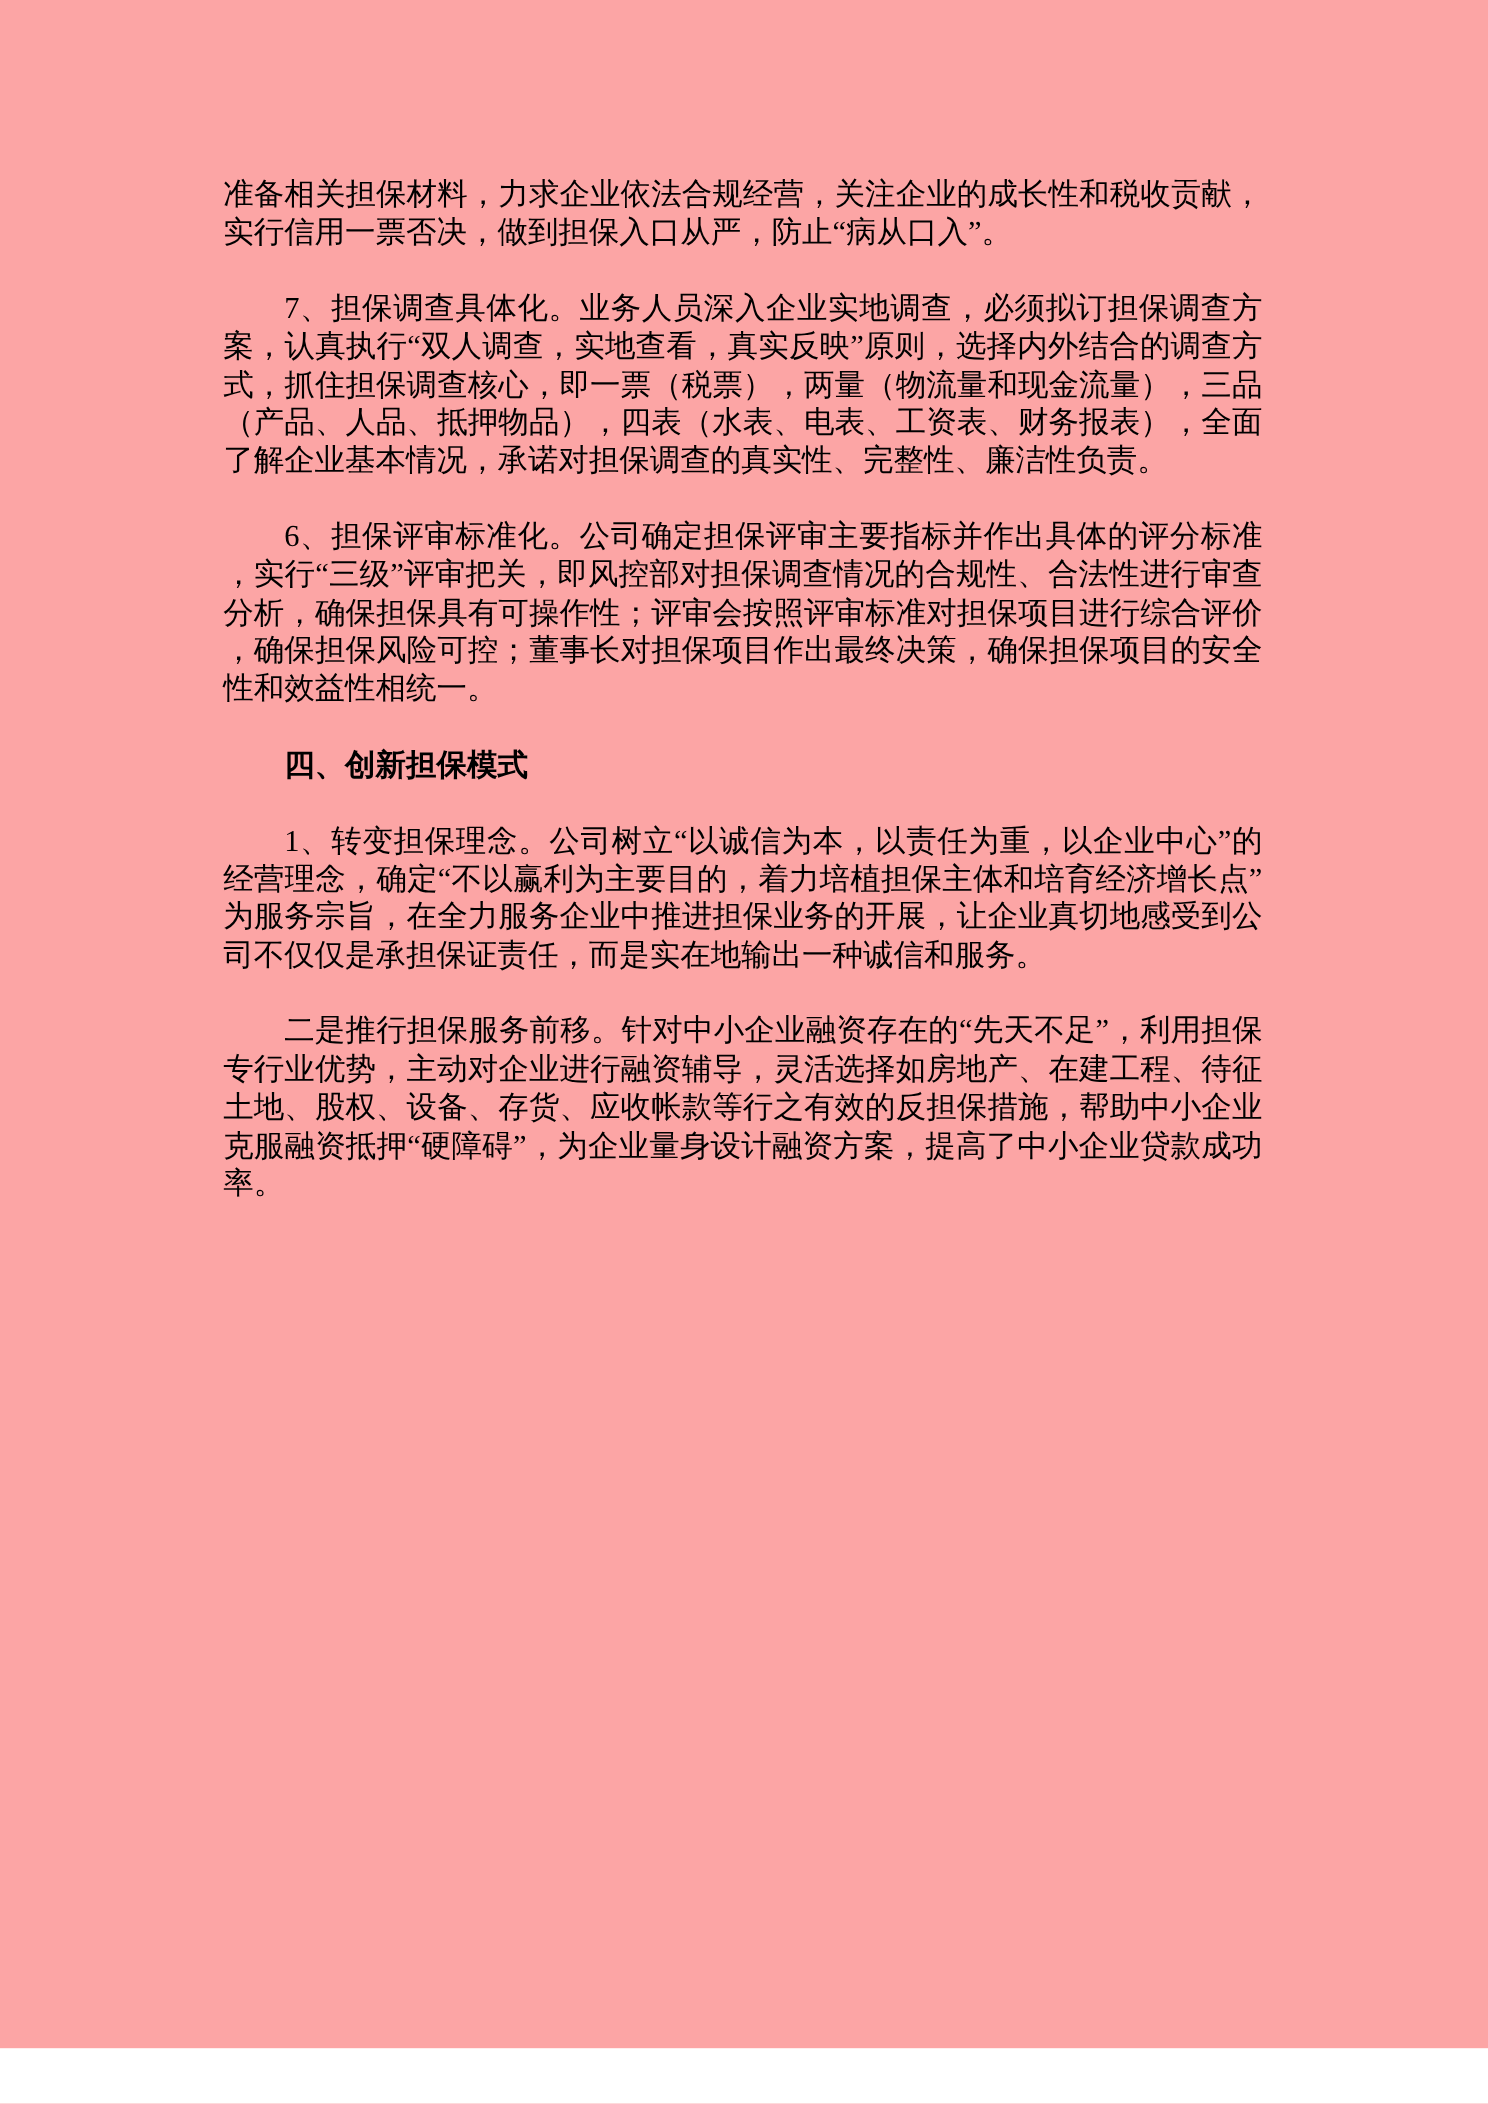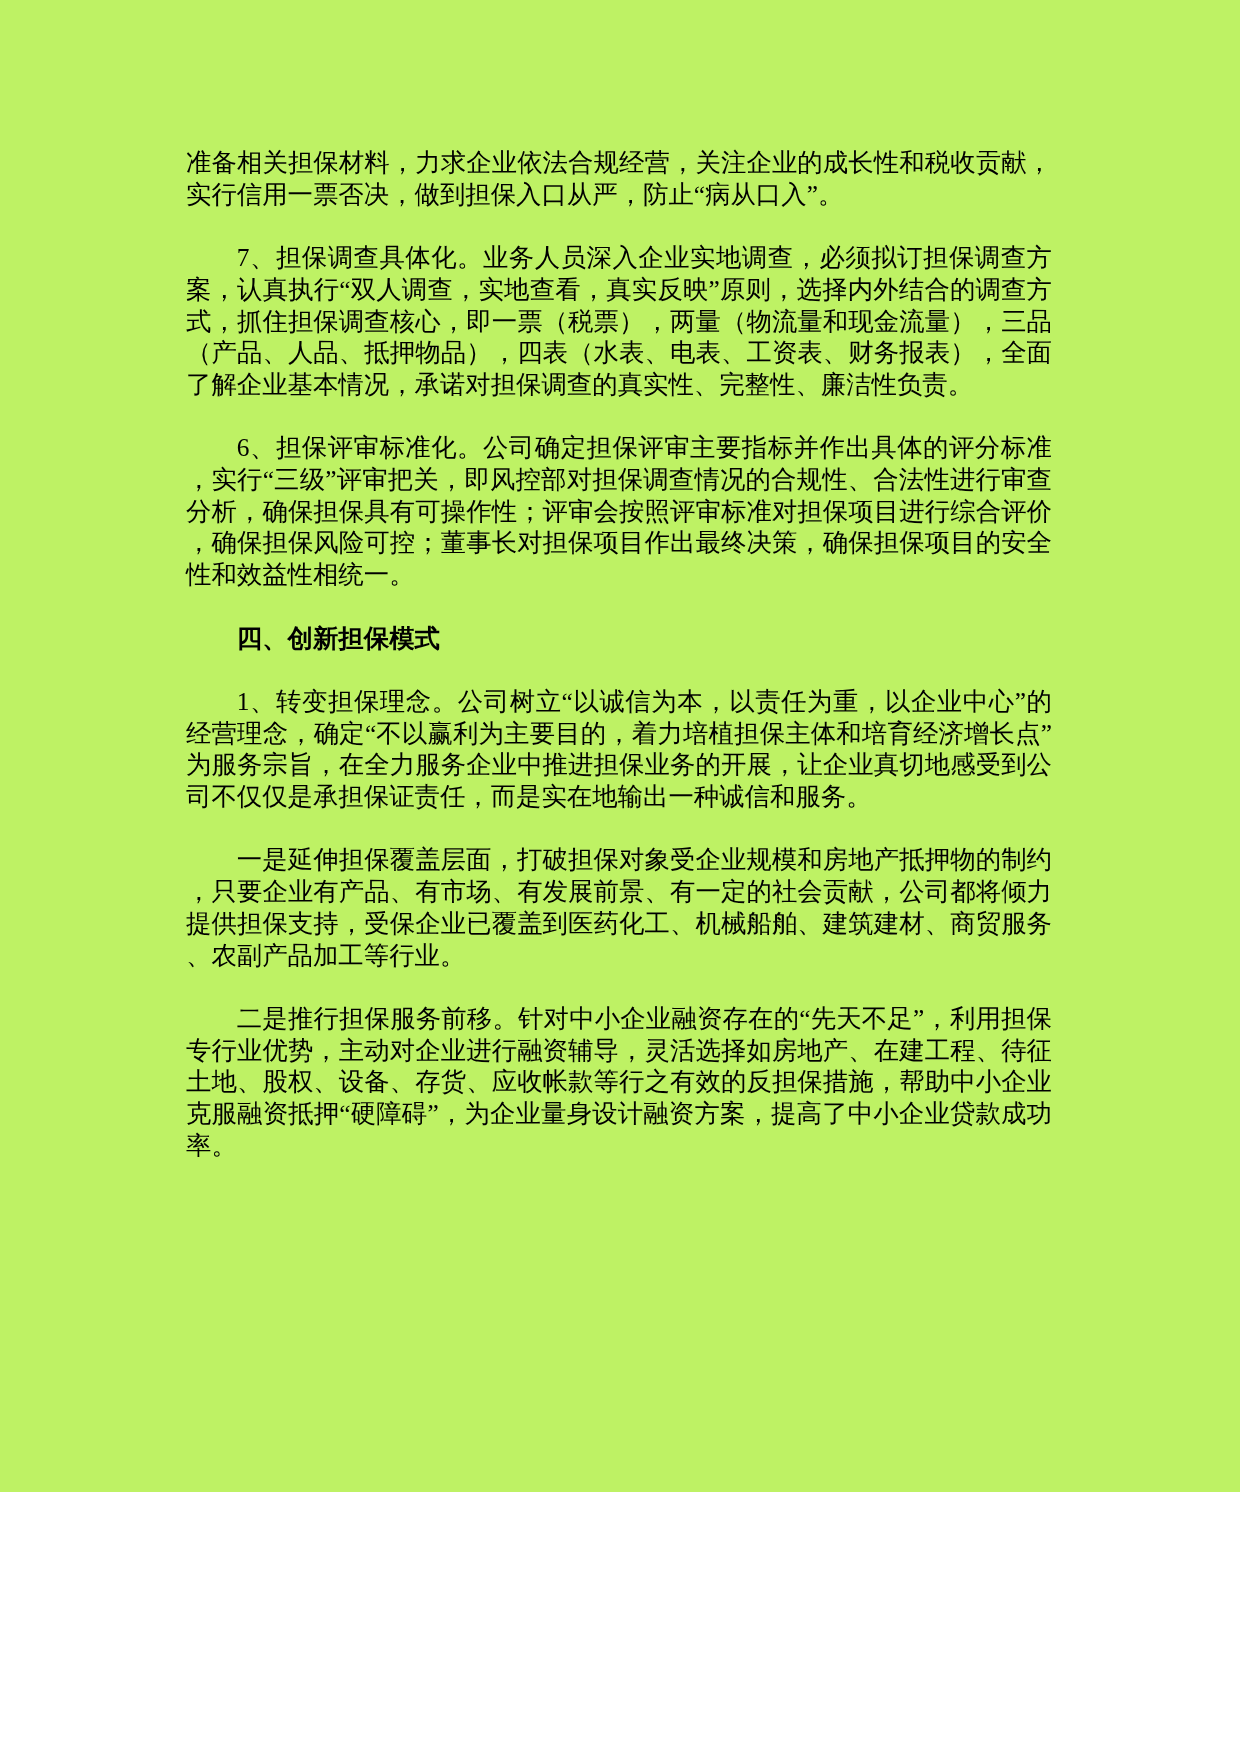--- a/index.html
+++ b/index.html
@@ -3,22 +3,22 @@
 <meta charset="utf-8">
 <style>
   html, body {
     margin: 0;
     padding: 0;
     background: #ffffff;
   }
   .page {
     position: relative;
     width: 1240px;
-    height: 1492px;
-    background: #bef264;
+    height: 1707px;
+    background: #fca5a5;
     overflow: hidden;
   }
   .doc-body {
     position: absolute;
     left: 186px;
     top: 147px;
     width: 866px;
     font-family: "Liberation Serif", "DejaVu Serif", serif;
     font-size: 25.4px;
     line-height: 31.7px;
@@ -44,17 +44,16 @@
 <body>
 
 <div class="page">
   <div class="doc-body">
     <div id="paragraph-list">
         <p class="">准备相关担保材料，力求企业依法合规经营，关注企业的成长性和税收贡献，实行信用一票否决，做到担保入口从严，防止“病从口入”。</p>
         <p class="indent">7、担保调查具体化。业务人员深入企业实地调查，必须拟订担保调查方案，认真执行“双人调查，实地查看，真实反映”原则，选择内外结合的调查方式，抓住担保调查核心，即一票（税票），两量（物流量和现金流量），三品（产品、人品、抵押物品），四表（水表、电表、工资表、财务报表），全面了解企业基本情况，承诺对担保调查的真实性、完整性、廉洁性负责。</p>
         <p class="indent">6、担保评审标准化。公司确定担保评审主要指标并作出具体的评分标准，实行“三级”评审把关，即风控部对担保调查情况的合规性、合法性进行审查分析，确保担保具有可操作性；评审会按照评审标准对担保项目进行综合评价，确保担保风险可控；董事长对担保项目作出最终决策，确保担保项目的安全性和效益性相统一。</p>
         <p class="indent heading">四、创新担保模式</p>
         <p class="indent">1、转变担保理念。公司树立“以诚信为本，以责任为重，以企业中心”的经营理念，确定“不以赢利为主要目的，着力培植担保主体和培育经济增长点”为服务宗旨，在全力服务企业中推进担保业务的开展，让企业真切地感受到公司不仅仅是承担保证责任，而是实在地输出一种诚信和服务。</p>
-        <p class="indent">一是延伸担保覆盖层面，打破担保对象受企业规模和房地产抵押物的制约，只要企业有产品、有市场、有发展前景、有一定的社会贡献，公司都将倾力提供担保支持，受保企业已覆盖到医药化工、机械船舶、建筑建材、商贸服务、农副产品加工等行业。</p>
         <p class="indent">二是推行担保服务前移。针对中小企业融资存在的“先天不足”，利用担保专行业优势，主动对企业进行融资辅导，灵活选择如房地产、在建工程、待征土地、股权、设备、存货、应收帐款等行之有效的反担保措施，帮助中小企业克服融资抵押“硬障碍”，为企业量身设计融资方案，提高了中小企业贷款成功率。</p>
       </div>
   </div>
 </div>
 
 </body></html>

